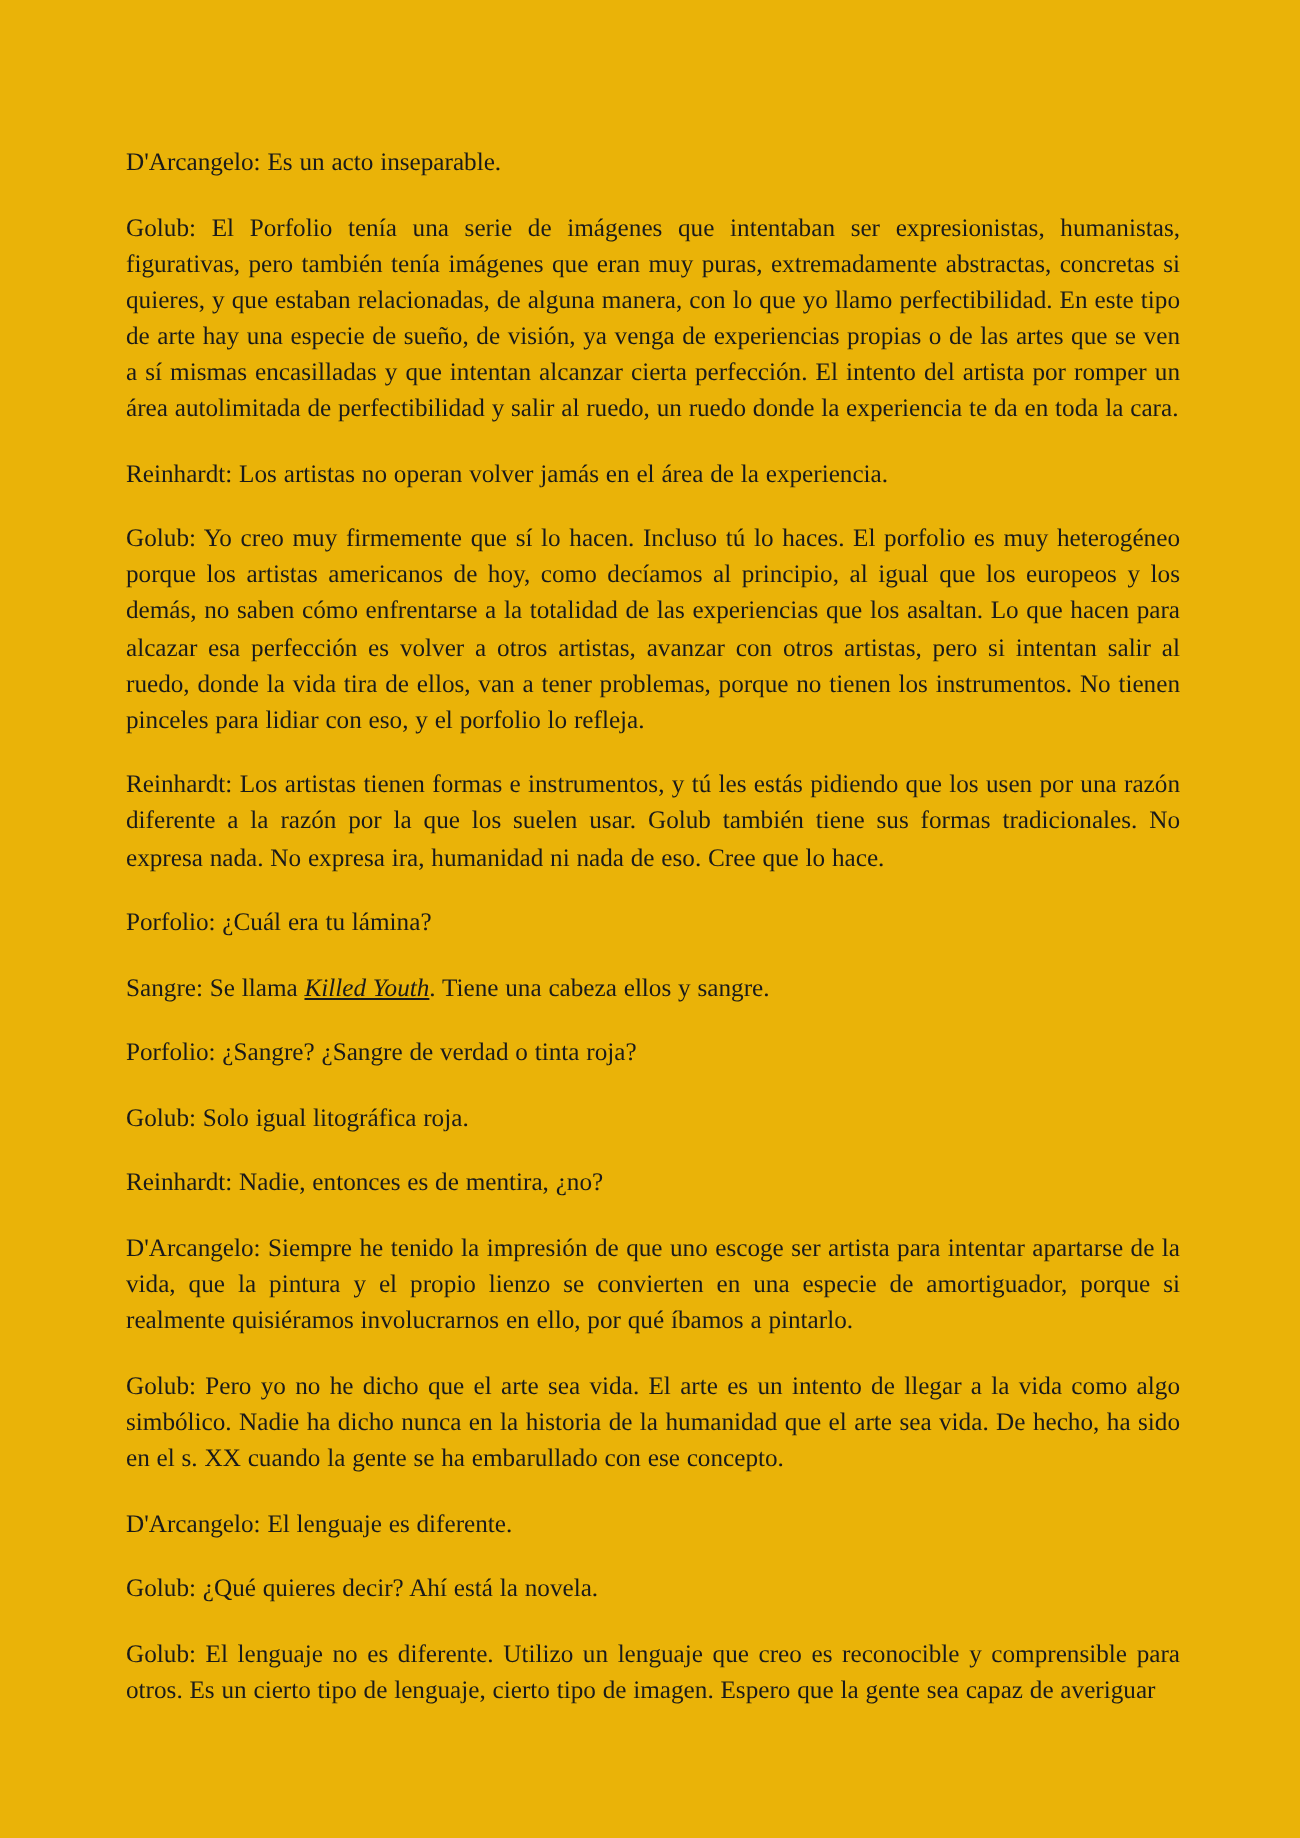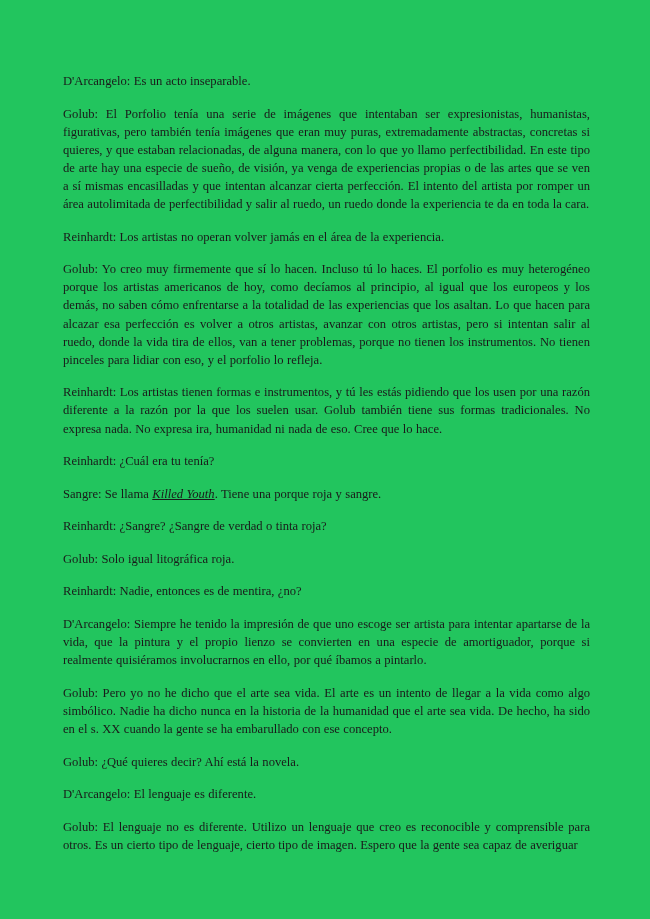--- a/index.html
+++ b/index.html
@@ -12,21 +12,21 @@
     width: 650px;
     height: 919px;
     overflow: hidden;
     font-family: "Liberation Serif", "DejaVu Serif", serif;
     color: #1a1a1a;
   }
   .page {
     position: relative;
     width: 650px;
     height: 919px;
-    background: #22c55e;
+    background: #eab308;
     box-sizing: border-box;
   }
   .text-column {
     position: absolute;
     left: 63px;
     top: 72px;
     width: 527px;
   }
   .para {
     margin: 0 0 14.5px 0;
@@ -61,34 +61,34 @@
 
     <p class="para">Golub: El Porfolio tenía una serie de imágenes que intentaban ser expresionistas, humanistas, figurativas, pero también tenía imágenes que eran muy puras, extremadamente abstractas, concretas si quieres, y que estaban relacionadas, de alguna manera, con lo que yo llamo perfectibilidad. En este tipo de arte hay una especie de sueño, de visión, ya venga de experiencias propias o de las artes que se ven a sí mismas encasilladas y que intentan alcanzar cierta perfección. El intento del artista por romper un área autolimitada de perfectibilidad y salir al ruedo, un ruedo donde la experiencia te da en toda la cara.</p>
 
     <p class="para single">Reinhardt: Los artistas no operan volver jamás en el área de la experiencia.</p>
 
     <p class="para">Golub: Yo creo muy firmemente que sí lo hacen. Incluso tú lo haces. El porfolio es muy heterogéneo porque los artistas americanos de hoy, como decíamos al principio, al igual que los europeos y los demás, no saben cómo enfrentarse a la totalidad de las experiencias que los asaltan. Lo que hacen para alcazar esa perfección es volver a otros artistas, avanzar con otros artistas, pero si intentan salir al ruedo, donde la vida tira de ellos, van a tener problemas, porque no tienen los instrumentos. No tienen pinceles para lidiar con eso, y el porfolio lo refleja.</p>
 
     <p class="para">Reinhardt: Los artistas tienen formas e instrumentos, y tú les estás pidiendo que los usen por una razón diferente a la razón por la que los suelen usar. Golub también tiene sus formas tradicionales. No expresa nada. No expresa ira, humanidad ni nada de eso. Cree que lo hace.</p>
 
 
-    <p class="para single">Reinhardt: ¿Cuál era tu tenía?</p>
+    <p class="para single">Porfolio: ¿Cuál era tu lámina?</p>
 
-    <p class="para single"><span>Sangre: Se llama </span><em>Killed Youth</em><span>. Tiene una porque roja y sangre.</span></p>
+    <p class="para single"><span>Sangre: Se llama </span><em>Killed Youth</em><span>. Tiene una cabeza ellos y sangre.</span></p>
 
-    <p class="para single">Reinhardt: ¿Sangre? ¿Sangre de verdad o tinta roja?</p>
+    <p class="para single">Porfolio: ¿Sangre? ¿Sangre de verdad o tinta roja?</p>
 
     <p class="para single">Golub: Solo igual litográfica roja.</p>
 
     <p class="para single">Reinhardt: Nadie, entonces es de mentira, ¿no?</p>
 
     <p class="para">D'Arcangelo: Siempre he tenido la impresión de que uno escoge ser artista para intentar apartarse de la vida, que la pintura y el propio lienzo se convierten en una especie de amortiguador, porque si realmente quisiéramos involucrarnos en ello, por qué íbamos a pintarlo.</p>
 
     <p class="para">Golub: Pero yo no he dicho que el arte sea vida. El arte es un intento de llegar a la vida como algo simbólico. Nadie ha dicho nunca en la historia de la humanidad que el arte sea vida. De hecho, ha sido en el s. XX cuando la gente se ha embarullado con ese concepto.</p>
 
+    <p class="para single">D'Arcangelo: El lenguaje es diferente.</p>
+
     <p class="para single">Golub: ¿Qué quieres decir? Ahí está la novela.</p>
-
-    <p class="para single">D'Arcangelo: El lenguaje es diferente.</p>
 
     <p class="para">Golub: El lenguaje no es diferente. Utilizo un lenguaje que creo es reconocible y comprensible para otros. Es un cierto tipo de lenguaje, cierto tipo de imagen. Espero que la gente sea capaz de averiguar</p>
 
   </div>
 </div>
 
 </body></html>

